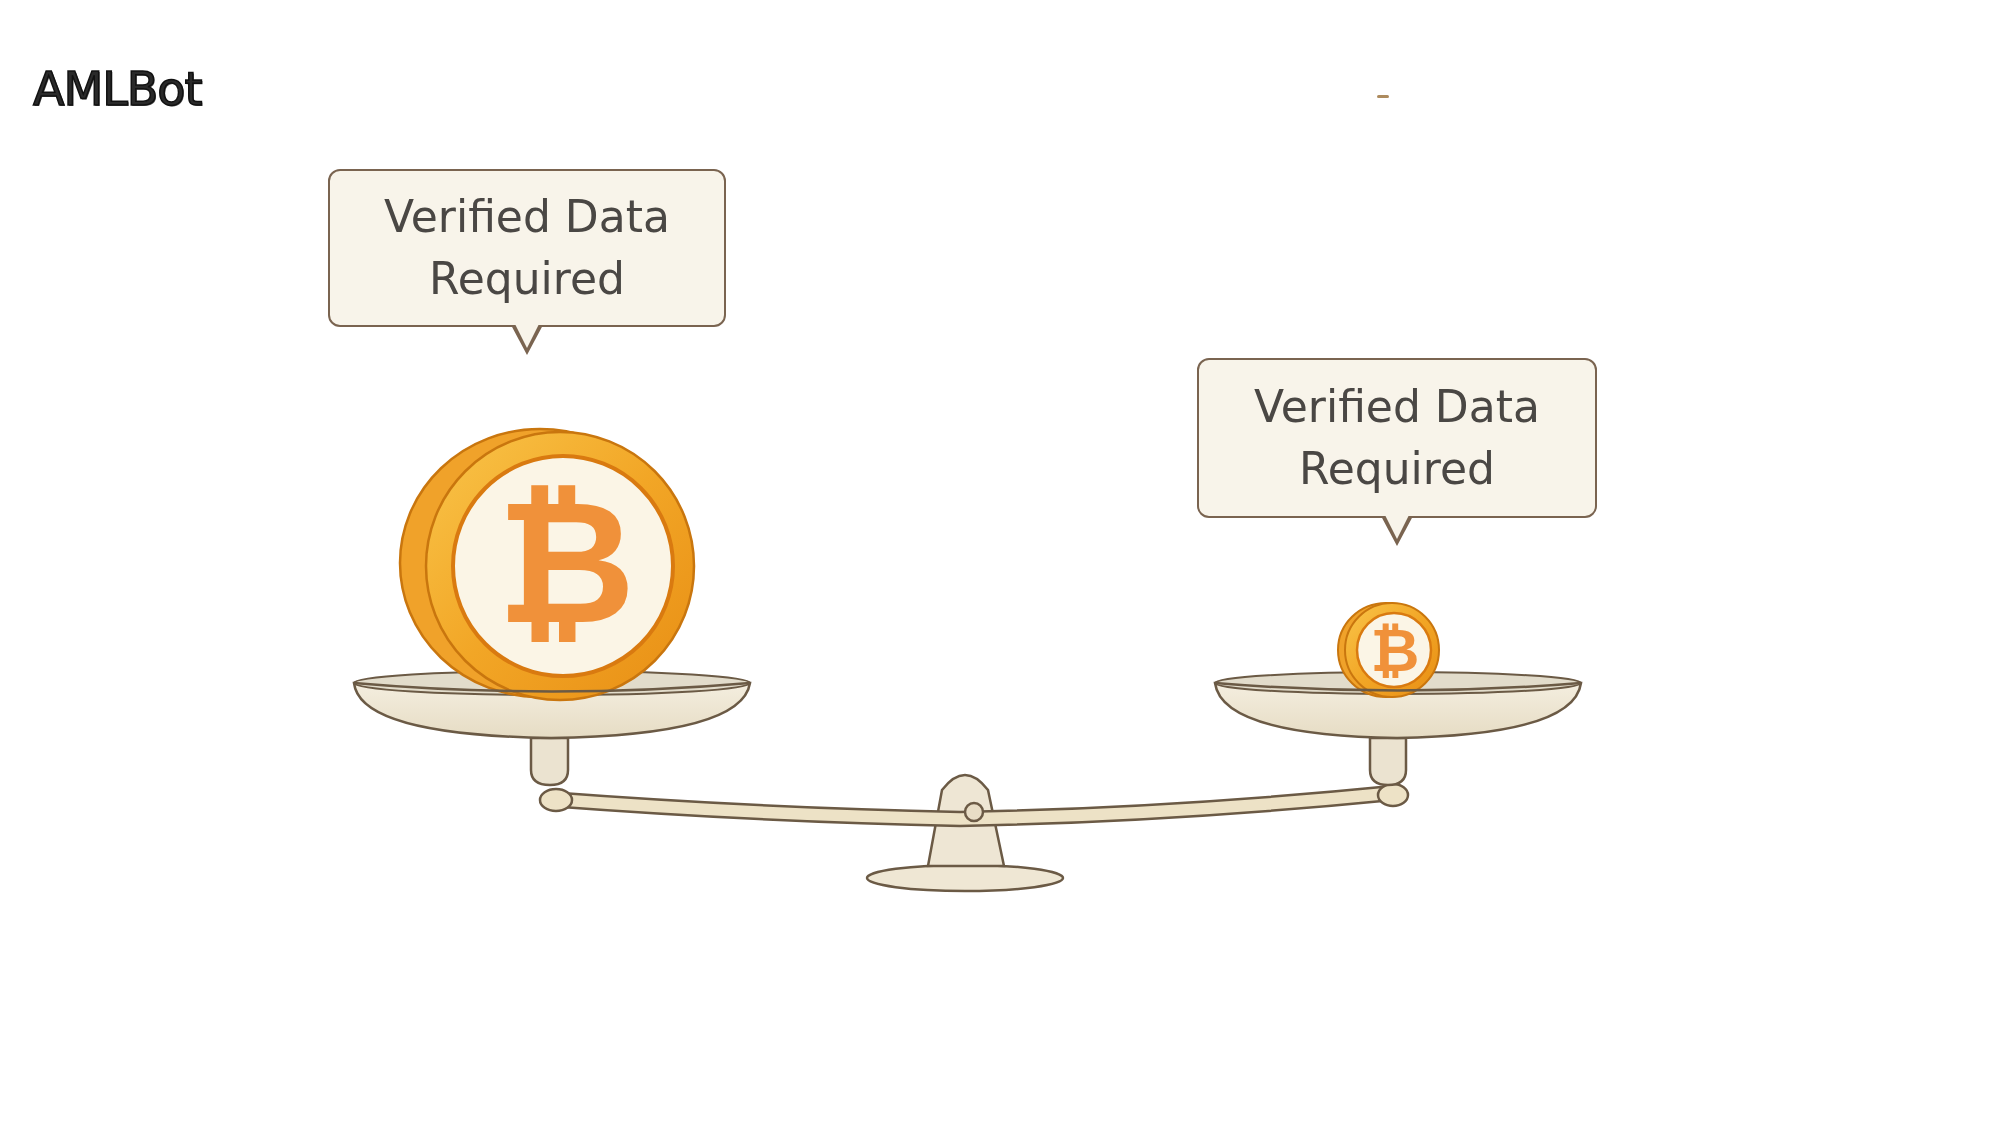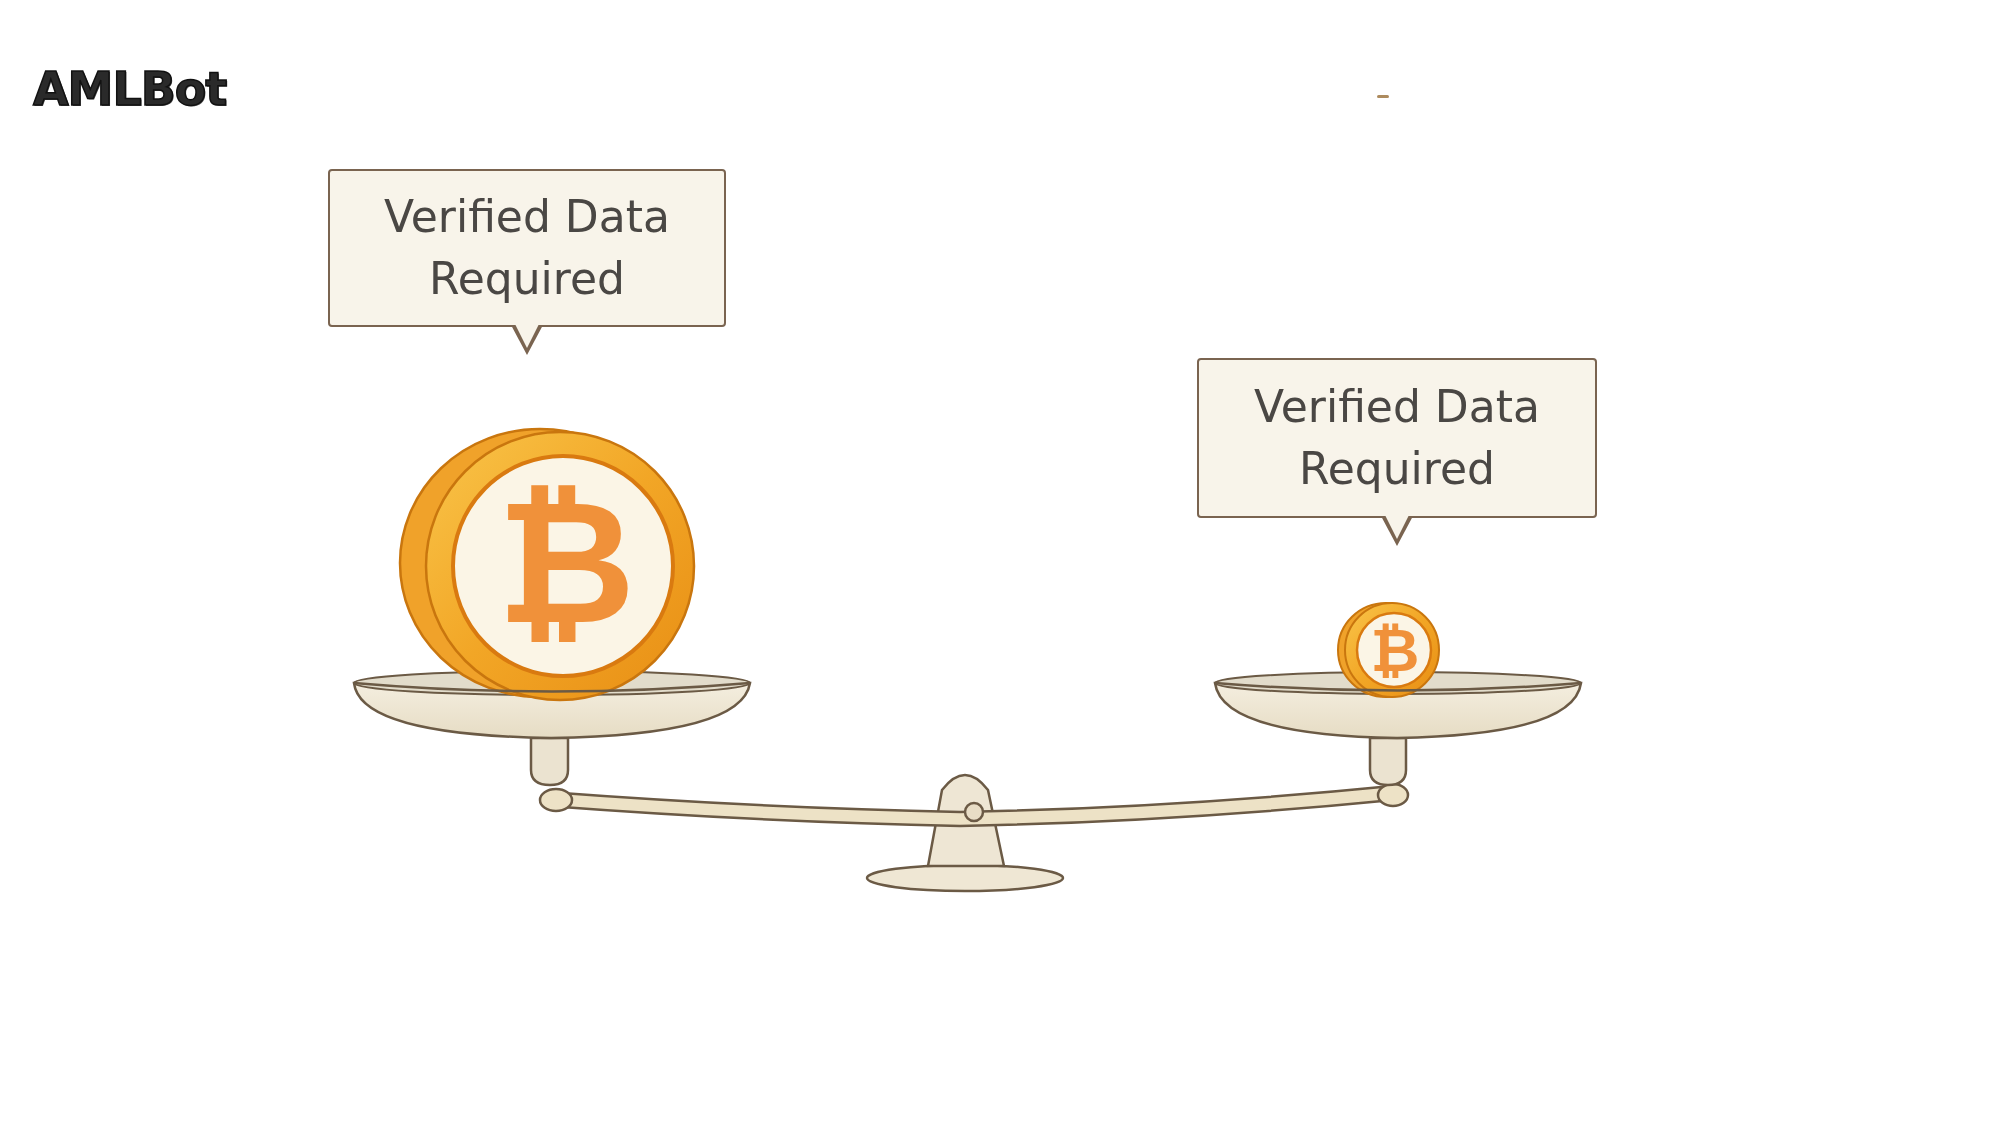--- a/index.html
+++ b/index.html
@@ -4,31 +4,31 @@
 <style>
   html, body { margin: 0; padding: 0; }
   body {
     width: 2000px; height: 1125px; position: relative; overflow: hidden;
     background: #ffffff;
     font-family: "DejaVu Sans", sans-serif;
   }
   .logo {
     position: absolute; left: 33px; top: 62px;
     font-family: "DejaVu Sans", sans-serif;
-    font-weight: bold; font-size: 46px; letter-spacing: -1px;
+    font-weight: normal; font-size: 46px; letter-spacing: -1px;
     color: #2a2a2a;
     -webkit-text-stroke: 1.5px #111;
     text-shadow: 1px 1px 0 #555;
   }
   .artifact { position: absolute; left: 1377px; top: 95px; width: 12px; height: 3px; background: #8a5a1a; border-radius: 2px; opacity: .7; }
   .bubble {
     position: absolute;
     background: #f8f4ea;
     border: 2.5px solid #7a6450;
-    border-radius: 4px;
+    border-radius: 12px;
     box-sizing: border-box;
     display: flex; flex-direction: column; align-items: center; justify-content: center;
     color: #4a4744;
     font-family: "DejaVu Sans", sans-serif;
     font-size: 44px; line-height: 62px;
   }
   .bubble .tail {
     position: absolute; bottom: -30px; left: 50%; transform: translateX(-50%);
     width: 0; height: 0;
     border-left: 16px solid transparent; border-right: 16px solid transparent;

